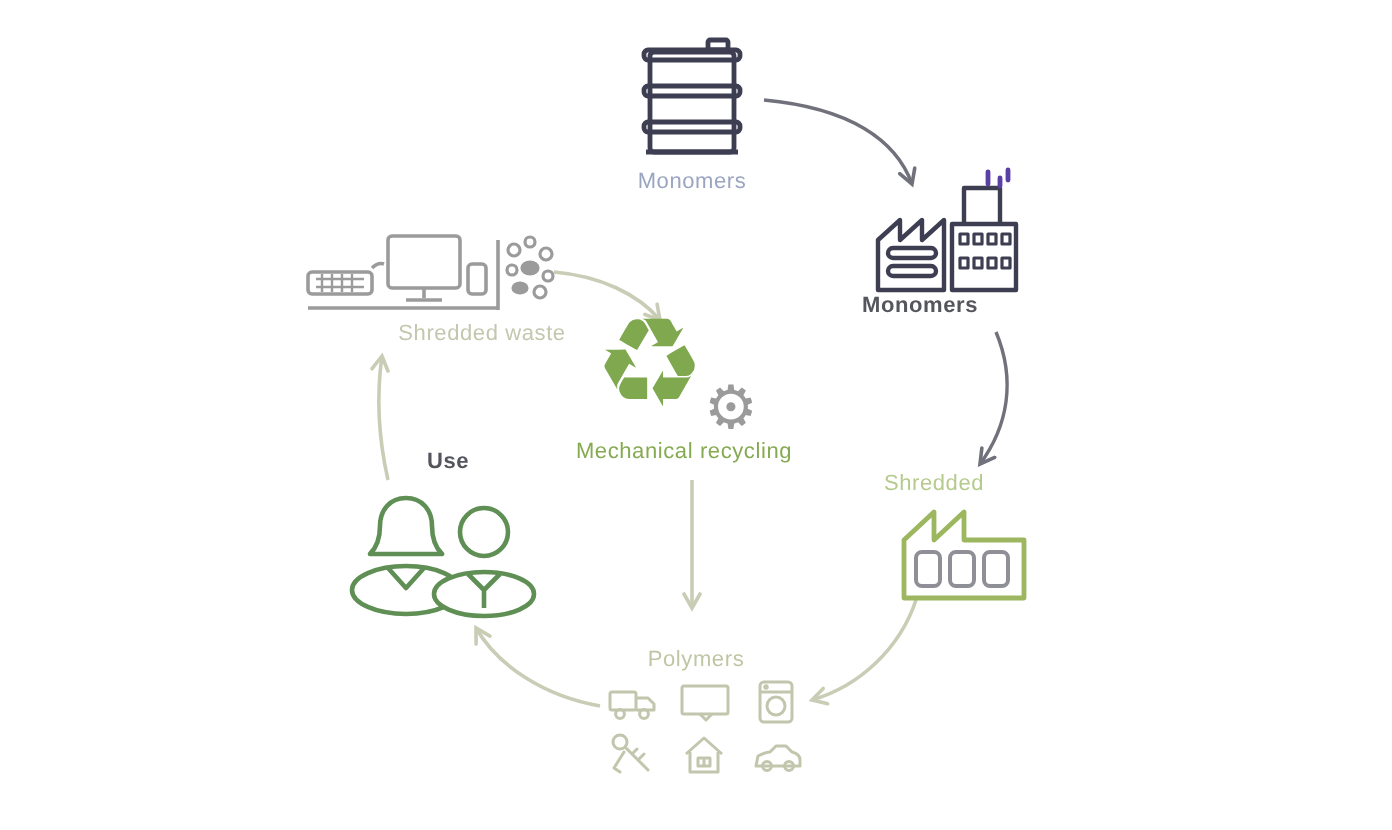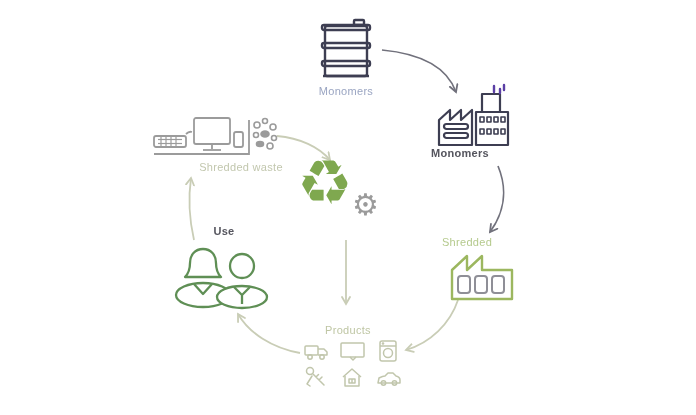--- a/index.html
+++ b/index.html
@@ -100,20 +100,21 @@
       <g fill="none" stroke="#8f8f97" stroke-width="2">
         <rect x="9" y="28" width="12" height="17" rx="3"></rect>
         <rect x="26" y="28" width="12" height="17" rx="3"></rect>
         <rect x="43" y="28" width="12" height="17" rx="3"></rect>
       </g>
     </svg>
   </div>
 
   <div class="glyph glyph-recycle" style="left:297px;top:152px">♻</div>
   <div class="glyph glyph-gear" style="left:352px;top:190px">⚙</div>
+  <span class="lbl lbl-green" style="left:342px;top:220px">Mechanical recycling</span>
 
   <div class="node" style="left:152px;top:114px">
     <svg width="128" height="44" viewBox="0 0 128 44">
       <g fill="none" stroke="#9b9b9b" stroke-width="1.8" stroke-linejoin="round">
         <rect x="2" y="22" width="32" height="11" rx="2"></rect>
         <g stroke-width="1.2">
           <line x1="6" y1="25.5" x2="30" y2="25.5"></line>
           <line x1="6" y1="29.5" x2="30" y2="29.5"></line>
           <line x1="9" y1="23" x2="9" y2="32"></line>
             <line x1="14" y1="23" x2="14" y2="32"></line>
@@ -149,21 +150,21 @@
         <path d="M31,5 c8,0 13,6 13,14 c0,7 2,11 5,14 H13 c3,-3 5,-7 5,-14 c0,-8 5,-14 13,-14 Z"></path>
         <ellipse cx="31" cy="51" rx="27" ry="12"></ellipse>
         <path d="M22,40 L31,50 L40,40" fill="none"></path>
         <circle cx="70" cy="22" r="12"></circle>
         <ellipse cx="70" cy="53" rx="25" ry="11"></ellipse>
         <path d="M62,43 L70,51 L78,43 M70,51 V60" fill="none"></path>
       </g>
     </svg>
   </div>
 
-  <span class="lbl lbl-sagegreen" style="left:348px;top:324px">Products</span>
+  <span class="lbl lbl-sagegreen" style="left:348px;top:324px">Polymers</span>
   <div class="products-grid">
     <svg width="26" height="22" viewBox="0 0 26 22">
       <g fill="none" stroke="#c1c6ac" stroke-width="1.5" stroke-linejoin="round">
         <rect x="1" y="6" width="13" height="9" rx="1"></rect>
         <path d="M14,9 h6 l3,3 v3 h-9"></path>
         <circle cx="6" cy="17" r="2.2"></circle>
           <circle cx="18" cy="17" r="2.2"></circle>
       </g>
     </svg>
     <svg width="26" height="22" viewBox="0 0 26 22">

